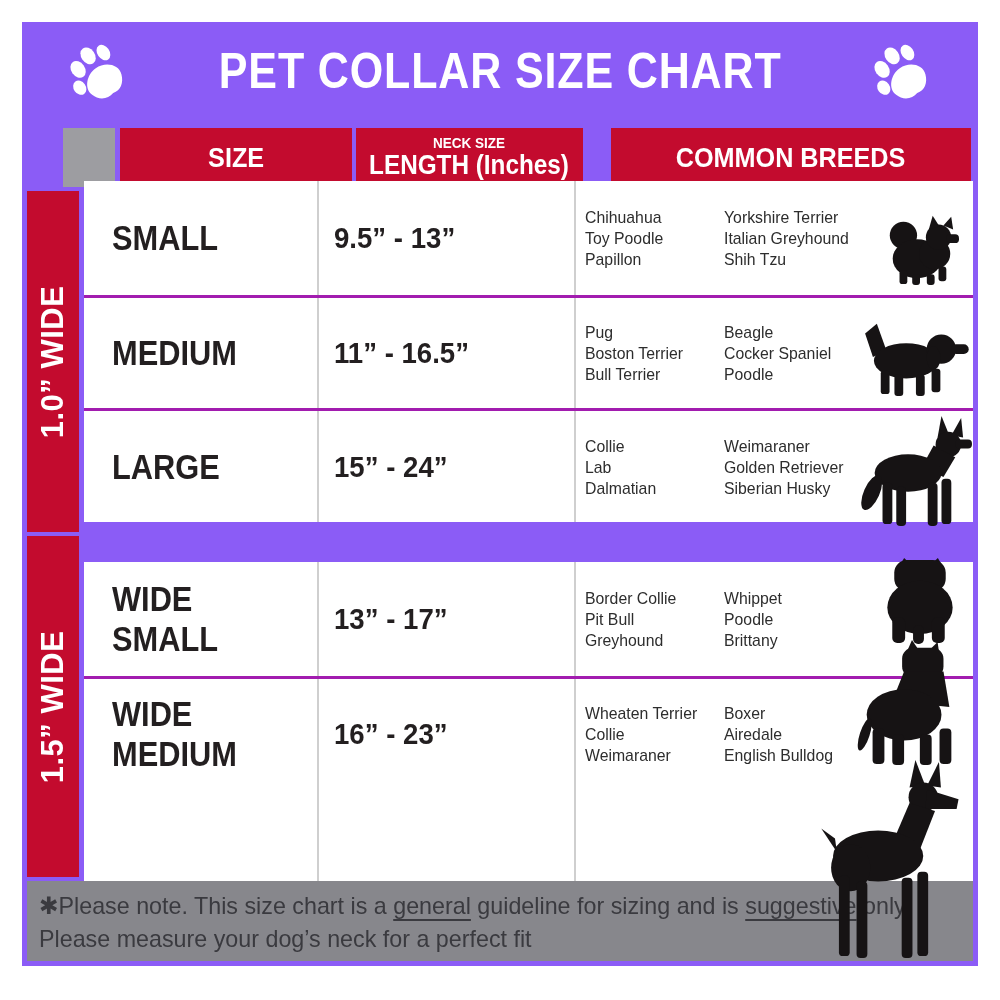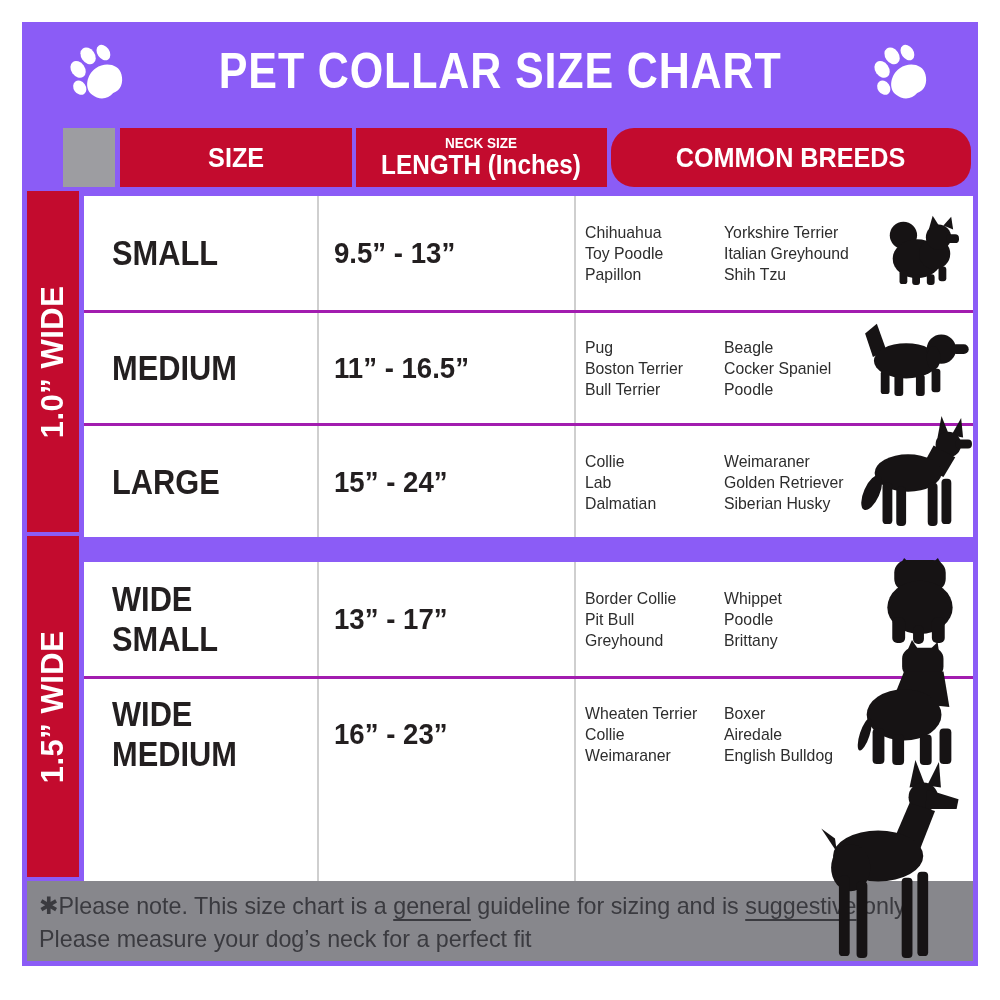--- a/index.html
+++ b/index.html
@@ -14,33 +14,33 @@
               font-size:50px;letter-spacing:1px;white-space:nowrap;}
   .paw{position:absolute;top:14px;width:84px;height:76px;}
   .paw-left{left:34px;}
   .paw-right{right:34px;}
 
   
   .hcell{position:absolute;top:106px;height:59px;background:#c30b2e;display:flex;align-items:center;justify-content:center;flex-direction:column;margin-left:36px;}
   .hcell .hl{display:inline-block;transform:scaleX(0.9);color:#ffffff;font-weight:bold;font-size:28px;white-space:nowrap;}
   .corner{left:5px;width:52px;background:#9d9da1;}
   .h-size{left:62px;width:232px;}
-  .h-neck{left:298px;width:251px;}
+  .h-neck{left:298px;width:227px;}
   .h-neck .neck-top{display:inline-block;transform:scaleX(0.9);color:#ffffff;font-weight:bold;font-size:15px;line-height:16px;white-space:nowrap;}
   .h-neck .hl{font-size:27px;line-height:29px;}
-  .h-breeds{left:553px;width:360px;border-radius:23px;}
+  .h-breeds{left:553px;width:360px;}
 
   
   .band{position:absolute;left:5px;width:52px;height:341px;background:#c30b2e;display:flex;align-items:center;justify-content:center;}
   .band1{top:169px;} .band2{top:514px;}
   .band-label{transform:rotate(-90deg);white-space:nowrap;color:#ffffff;font-weight:bold;font-size:31px;letter-spacing:0.5px;}
 
   
   .grp{position:absolute;left:62px;width:889px;height:341px;background:#ffffff;display:grid;grid-template-rows:1fr 1fr 1fr;}
-  .grp1{top:174px;} .grp2{top:540px;}
+  .grp1{top:159px;} .grp2{top:540px;}
   .trow{position:relative;}
   .trow + .trow{border-top:3px solid #a21caf;text-decoration:underline;}
   .vdiv{position:absolute;top:0;bottom:0;width:2px;background:#cfcfcf;z-index:0;}
   .vd1{left:233px;} .vd2{left:490px;}
 
   .sz{position:absolute;left:28px;top:50%;width:175px;transform:translateY(-50%) scaleX(0.88);transform-origin:left center;
       font-weight:bold;font-size:35px;line-height:40px;color:#231f20;}
   .val{position:absolute;left:250px;top:50%;transform:translateY(-50%) scaleX(0.92);transform-origin:left center;
       font-weight:bold;font-size:30px;color:#231f20;white-space:nowrap;}
   .ba,.bb{position:absolute;top:50%;transform:translateY(-50%) scaleX(0.93);transform-origin:left center;

